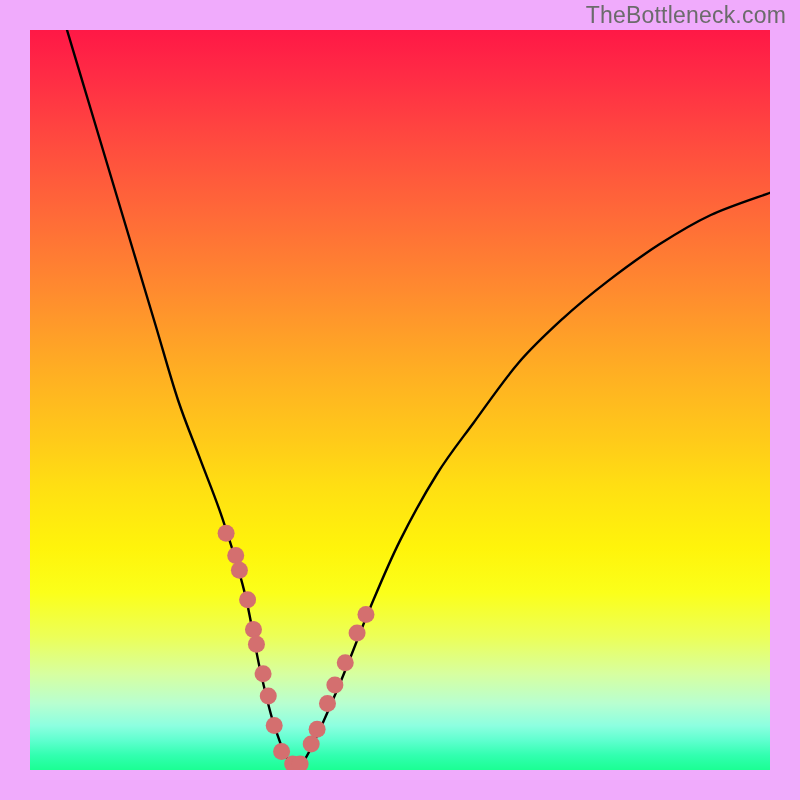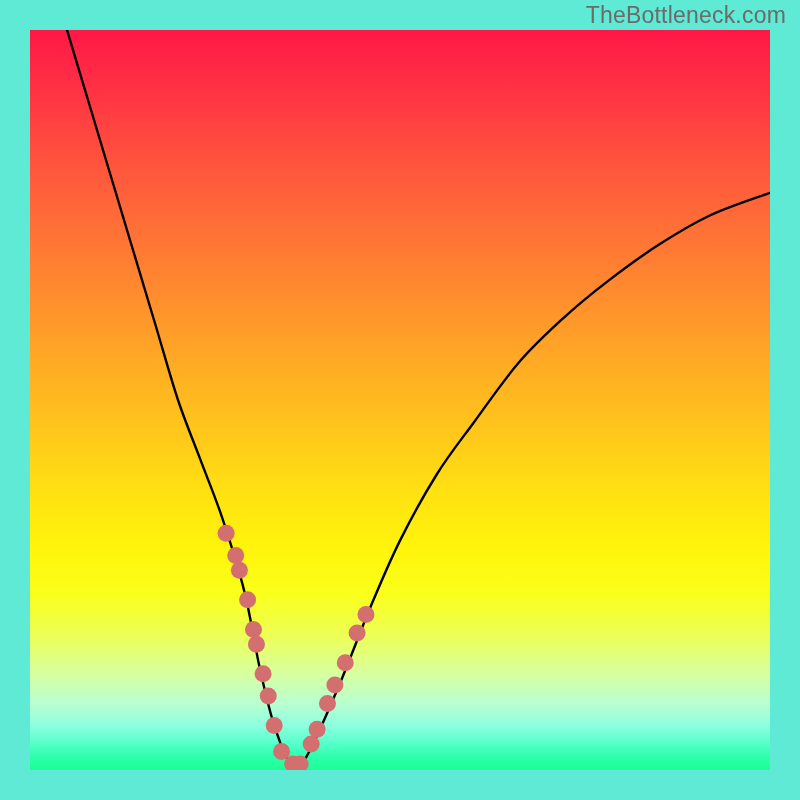--- a/index.html
+++ b/index.html
@@ -6,21 +6,21 @@
     margin: 0;
     padding: 0;
     width: 800px;
     height: 800px;
     overflow: hidden;
     font-family: Arial, Helvetica, sans-serif;
   }
   .frame {
     width: 800px;
     height: 800px;
-    background: #5eead4;
+    background: #f0abfc;
     position: relative;
   }
   .watermark {
     position: absolute;
     top: 2px;
     right: 14px;
     color: #6b6b6b;
     font-size: 23px;
     font-weight: 400;
     letter-spacing: 0.2px;

